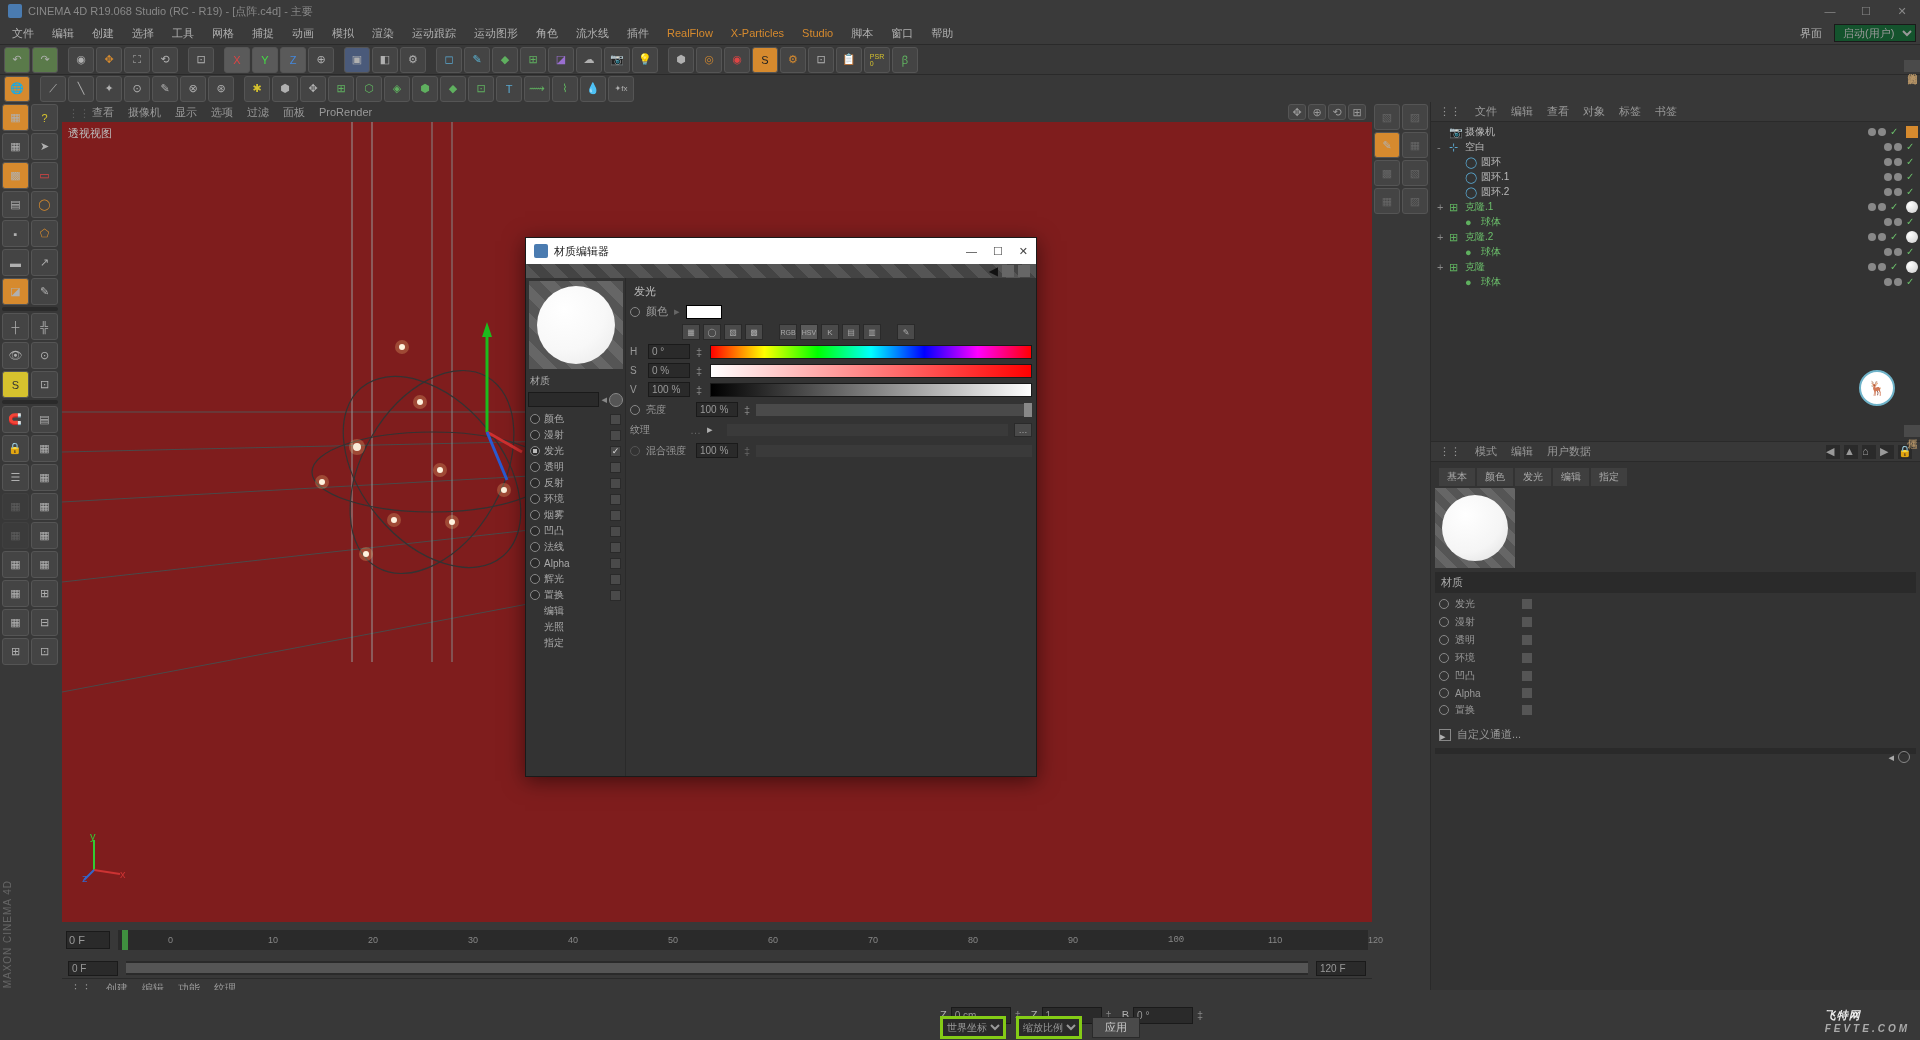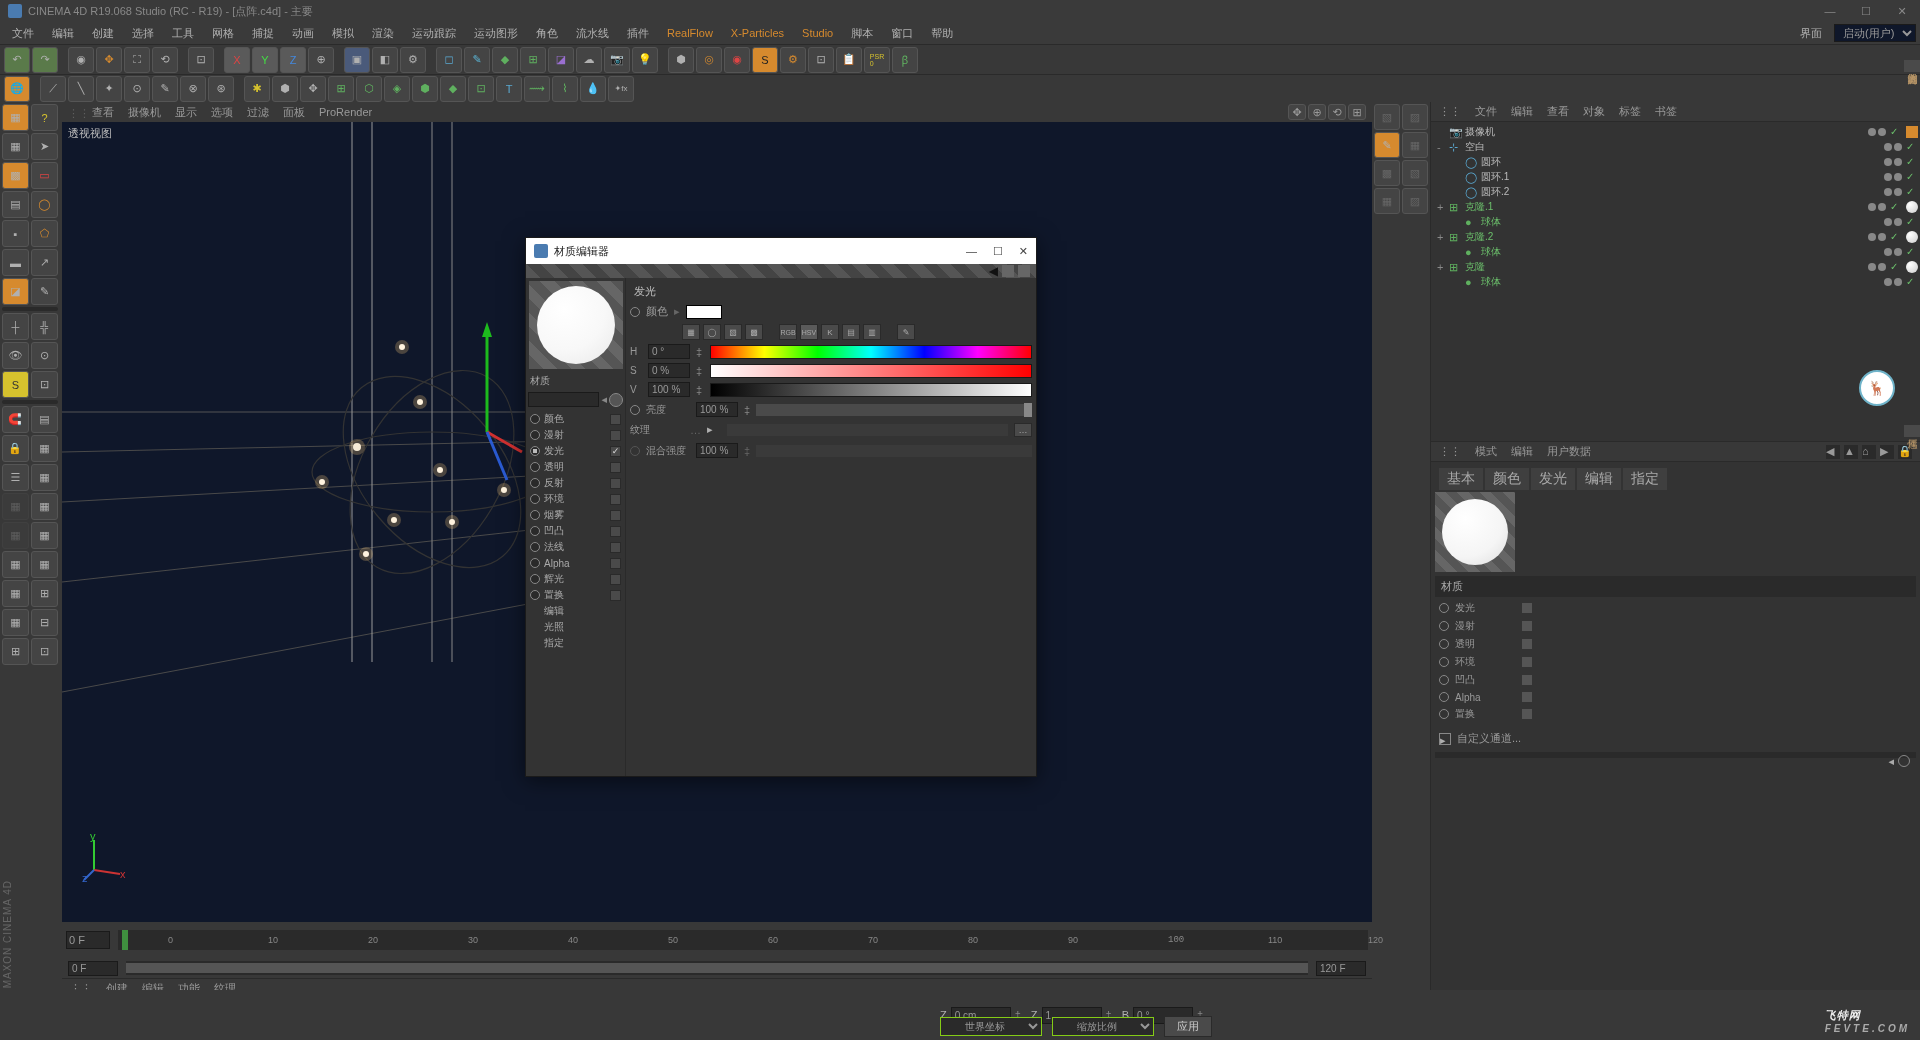--- a/index.html
+++ b/index.html
@@ -5,33 +5,33 @@
 *{margin:0;padding:0;box-sizing:border-box;font-family:"Microsoft YaHei",Arial,sans-serif;font-size:11px;user-select:none}
 body{background:#3a3a3a;color:#b0b0b0;overflow:hidden;width:1920px;height:1040px;position:relative}
 .title-bar{height:22px;background:#3a3a3a;display:flex;align-items:center;padding:0 8px;color:#888}
 .title-bar .icon{width:14px;height:14px;background:#4a7bb0;border-radius:2px;margin-right:6px}
 .title-controls{position:absolute;right:0;top:0;display:flex}
 .title-controls span{width:36px;height:22px;display:flex;align-items:center;justify-content:center;color:#888;cursor:pointer}
 .menu-bar{height:22px;background:#3a3a3a;display:flex;align-items:center;padding:0 4px;gap:2px}
 .menu-bar span{padding:2px 8px;color:#b0b0b0;cursor:pointer}
 .menu-bar span.plugin{color:#d68a2e}
 .menu-bar .right{margin-left:auto;display:flex;align-items:center;gap:4px}
-.menu-bar .right select{background:#0f172a;border:1px solid #1a1a1a;color:#999;font-size:11px;padding:1px 4px}
+.menu-bar .right select{background:#14532d;border:1px solid #1a1a1a;color:#999;font-size:11px;padding:1px 4px}
 .toolbar-row{height:30px;background:#383838;display:flex;align-items:center;padding:0 4px;gap:2px;border-top:1px solid #2a2a2a}
 .tbtn{width:26px;height:26px;background:#444;border:1px solid #555;border-radius:3px;display:flex;align-items:center;justify-content:center;cursor:pointer;position:relative}
 .tsep{width:6px}
 .main-area{display:flex;height:calc(100% - 74px)}
 .left-tool-col{width:62px;background:#383838;display:flex;flex-direction:column;padding:2px;gap:2px}
 .left-tool-col .trow{display:flex;gap:2px}
 .left-tool-col .tbtn{width:27px;height:27px}
 .left-tool-col .tbtn.big{width:56px}
 .viewport-area{flex:1;display:flex;flex-direction:column;background:#2a2a2a;position:relative}
 .viewport-tabs{height:20px;background:#383838;display:flex;align-items:center;padding:0 6px;gap:14px;color:#999;font-size:11px}
 .viewport-tabs .dots{width:10px;height:10px;opacity:.4}
-.viewport{flex:1;background:#0f172a;position:relative;overflow:hidden}
+.viewport{flex:1;background:#7f1d1d;position:relative;overflow:hidden}
 .vp-label{position:absolute;top:4px;left:6px;color:#bbb;font-size:11px;z-index:2}
 .axis-gizmo{position:absolute;bottom:40px;left:20px;width:50px;height:50px}
 .timeline-area{height:36px;background:#383838;display:flex;align-items:center;position:relative}
 .timeline-ruler{flex:1;height:20px;background:#2a2a2a;margin:0 4px;position:relative;display:flex;align-items:center}
 .timeline-ruler .tick{position:absolute;top:0;bottom:0;color:#888;font-size:9px;display:flex;align-items:center}
 .timeline-ruler .playhead{position:absolute;left:4px;width:6px;height:100%;background:#3f8f3f}
 .ftrack{height:20px;background:#383838;display:flex;align-items:center;gap:8px;padding:0 6px}
 .ftrack input{background:#2a2a2a;border:1px solid #1a1a1a;color:#999;width:50px;font-size:10px;padding:1px 3px}
 .ftrack .slider{flex:1;height:14px;background:#2a2a2a;position:relative}
 .material-panel{height:90px;background:#383838;border-top:1px solid #2a2a2a;display:flex;flex-direction:column}
@@ -50,21 +50,21 @@
 .tree-row .name.green{color:#6bbf6b}
 .tree-row .tag{width:12px;height:12px;margin-left:2px}
 .tree-row .tag.check{color:#6bbf6b;font-size:10px}
 .tree-row .dot{width:8px;height:8px;border-radius:50%}
 .attr-panel{flex:1;display:flex;flex-direction:column}
 .attr-tabs{height:20px;display:flex;gap:14px;padding:0 8px;align-items:center;color:#999;border-bottom:1px solid #2a2a2a}
 .attr-tabs .ricons{margin-left:auto;display:flex;gap:4px}
 .attr-tabs .ricons span{width:14px;height:14px;background:#2a2a2a;cursor:pointer}
 .attr-head{padding:4px 8px;background:#2f2f2f;color:#999}
 .attr-subtabs{display:flex;gap:2px;padding:2px 4px;background:#333}
-.attr-subtabs span{background:#3f3f3f;padding:2px 8px;color:#aaa;cursor:pointer;font-size:14px}
+.attr-subtabs span{background:#3f3f3f;padding:2px 8px;color:#aaa;cursor:pointer;font-size:10px}
 .attr-body{flex:1;background:#333;padding:4px;overflow:auto}
 .attr-preview{width:80px;height:80px;background:repeating-linear-gradient(45deg,#555,#555 8px,#666 8px,#666 16px);display:flex;align-items:center;justify-content:center;margin-bottom:4px}
 .attr-preview .sph{width:66px;height:66px;border-radius:50%;background:radial-gradient(circle at 35% 30%,#fff,#f5f5f5 60%,#ddd)}
 .attr-group-head{background:#2a2a2a;padding:3px 6px;color:#aaa;margin-bottom:2px;display:flex;align-items:center}
 .attr-row{display:flex;align-items:center;padding:2px 4px;gap:6px}
 .attr-row .lbl{width:50px;text-align:right;color:#999;font-size:10px}
 .attr-row .chk{width:12px;height:12px;background:#555;border:1px solid #333}
 
 .mat-editor{position:absolute;left:525px;top:237px;width:512px;height:540px;background:#3a3a3a;border:1px solid #1a1a1a;box-shadow:0 4px 20px rgba(0,0,0,.5);z-index:100;display:flex;flex-direction:column}
 .mat-title{height:26px;background:#fff;display:flex;align-items:center;padding:0 8px;color:#222}
@@ -105,21 +105,21 @@
 .grad.sat{background:linear-gradient(90deg,#fff,red)}
 .grad.val{background:linear-gradient(90deg,#000,#fff)}
 .mr-row .pslider{flex:1;height:12px;background:#4a4a4a;position:relative}
 .mr-row .pslider .knob{position:absolute;left:0;top:-1px;width:8px;height:14px;background:#888}
 .mr-row .pslider.full .knob{left:calc(100% - 8px)}
 .mr-row input.num{width:42px;background:#2a2a2a;border:1px solid #1a1a1a;color:#999;font-size:10px;padding:1px 3px}
 .mr-row .dots{width:18px;height:14px;background:#4a4a4a;border:1px solid #2a2a2a;display:flex;align-items:center;justify-content:center;color:#aaa;font-size:9px}
 .bottom-status{position:absolute;bottom:0;left:0;right:0;height:50px;background:#383838;display:flex;align-items:center;gap:6px;padding:0 8px}
 .bottom-status .fld{display:flex;align-items:center;gap:4px}
 .bottom-status .fld input{width:60px;background:#2a2a2a;border:1px solid #1a1a1a;color:#999;font-size:10px;padding:2px 3px}
-.bottom-status select{background:#2a2a2a;border:1px solid #84cc16;color:#999;font-size:10px;padding:2px 20px}
+.bottom-status select{background:#2a2a2a;border:3px solid #84cc16;color:#999;font-size:10px;padding:2px 0}
 .bottom-status .apply{background:#4a4a4a;border:1px solid #2a2a2a;color:#ccc;padding:2px 12px;cursor:pointer}
 .watermark{position:absolute;right:10px;bottom:6px;color:#eee;font-size:16px;font-style:italic;font-weight:bold;letter-spacing:1px}
 .watermark .sub{font-size:10px;color:#aaa;display:block;text-align:right;letter-spacing:3px}
 .logo-circle{position:absolute;right:25px;top:370px;width:36px;height:36px;border-radius:50%;background:#fff;border:2px solid #6fb3c9;display:flex;align-items:center;justify-content:center;font-size:14px}
 .side-tab{position:absolute;right:0;width:16px;background:#4a4a4a;color:#b89668;writing-mode:vertical-rl;padding:6px 1px;font-size:10px;text-align:center}
 .side-tab.t1{top:60px}
 .side-tab.t2{top:425px}
 .maxon{position:absolute;left:2px;bottom:52px;color:#666;font-size:10px;writing-mode:vertical-rl;transform:rotate(180deg);letter-spacing:1px}
 </style>
 </head>

